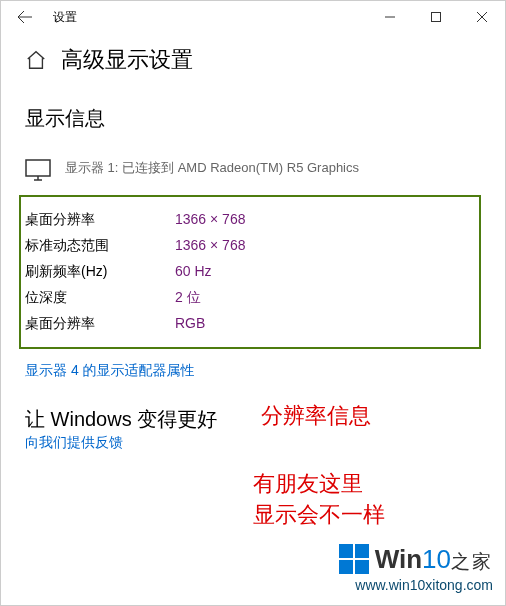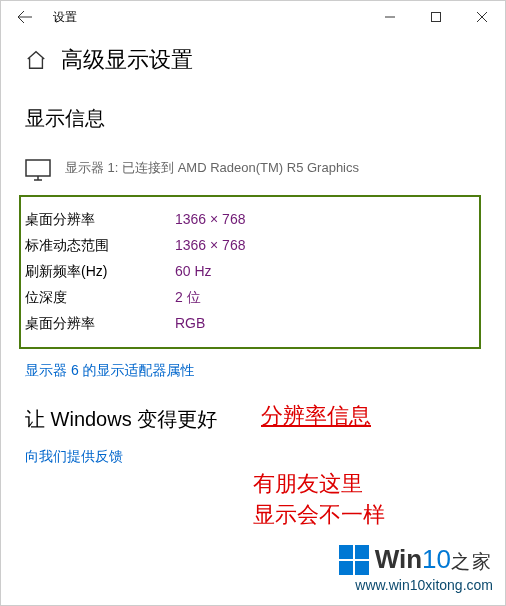--- a/index.html
+++ b/index.html
@@ -96,40 +96,38 @@
     .link {
       color: #0066cc;
       font-size: 14px;
       cursor: pointer;
       display: inline-block;
     }
     .better-title {
       font-size: 20px;
       font-weight: 400;
       margin-top: 26px;
-      margin-bottom: 14px;
     }
     .annot {
       position: absolute;
       color: #d00;
       font-size: 22px;
       font-family: "SimSun", serif;
       line-height: 1.4;
     }
-    .annot1 { left: 260px; top: 400px; text-decoration: underline; }
+    .annot1 { left: 260px; top: 400px; }
     .annot2 { left: 252px; top: 468px; }
     .watermark {
       position: absolute;
       right: 12px;
       bottom: 12px;
       text-align: right;
     }
     .wm-logo {
       display: flex;
-      align-items: center;
       justify-content: flex-end;
       gap: 6px;
     }
     .wm-squares {
       display: grid;
       grid-template-columns: repeat(2, 14px);
       grid-template-rows: repeat(2, 14px);
       gap: 2px;
     }
     .wm-sq { background: #0078d4; }
@@ -209,21 +207,21 @@
     <div class="info-row">
         <div class="info-label">位深度</div>
         <div class="info-value">2 位</div>
       </div>
     <div class="info-row">
         <div class="info-label">桌面分辨率</div>
         <div class="info-value">RGB</div>
       </div>
   </div>
 
-  <span class="link">显示器 6 的显示适配器属性</span>
+  <span class="link">显示器 4 的显示适配器属性</span>
 
   <div class="better-title">让 Windows 变得更好</div>
 
   <span class="link">向我们提供反馈</span>
 </div>
 
 <div class="annot annot1">分辨率信息</div>
 <div class="annot annot2">
   <span>有朋友这里</span><br>
   <span>显示会不一样</span>

